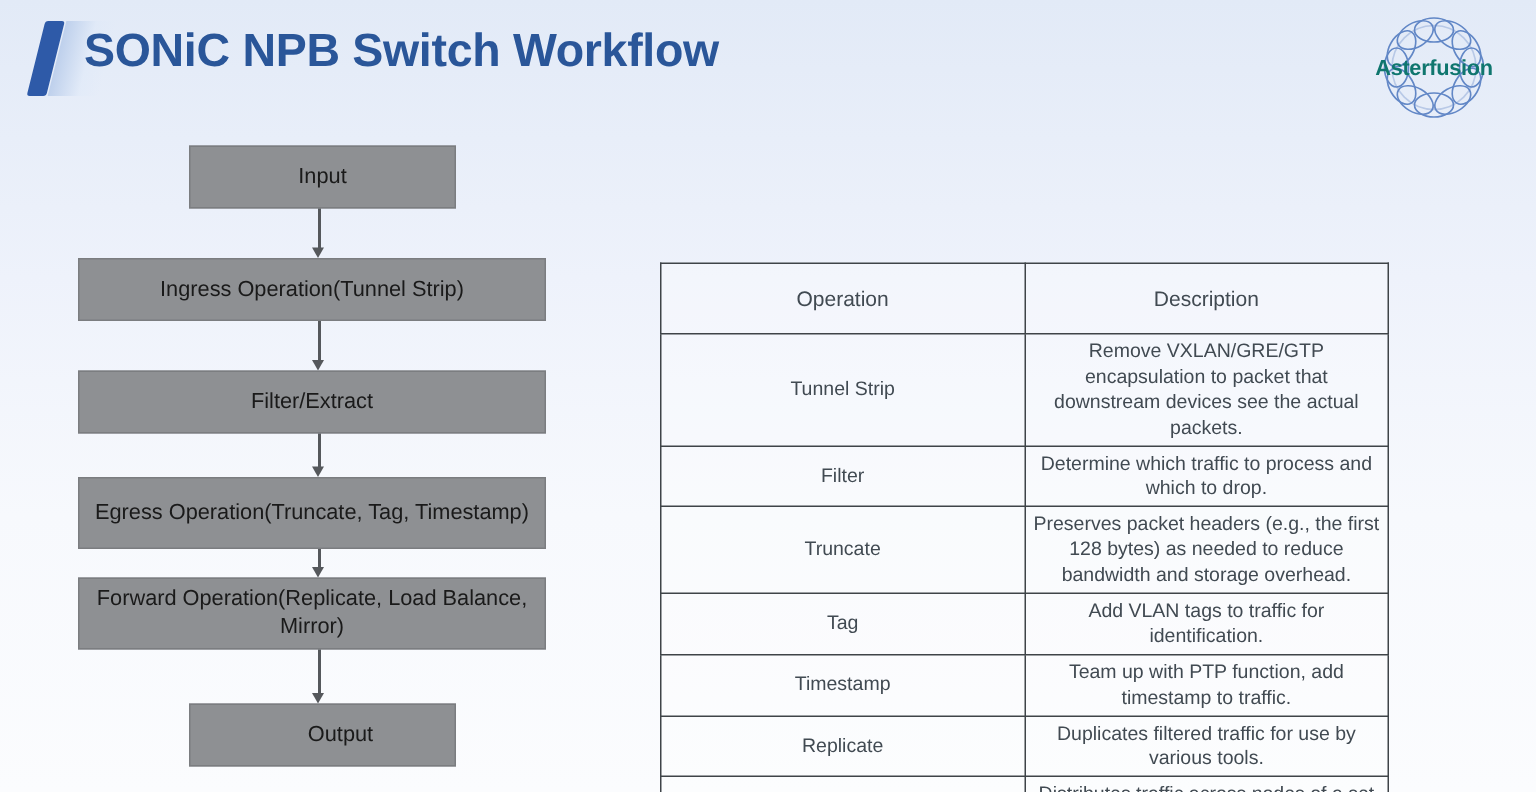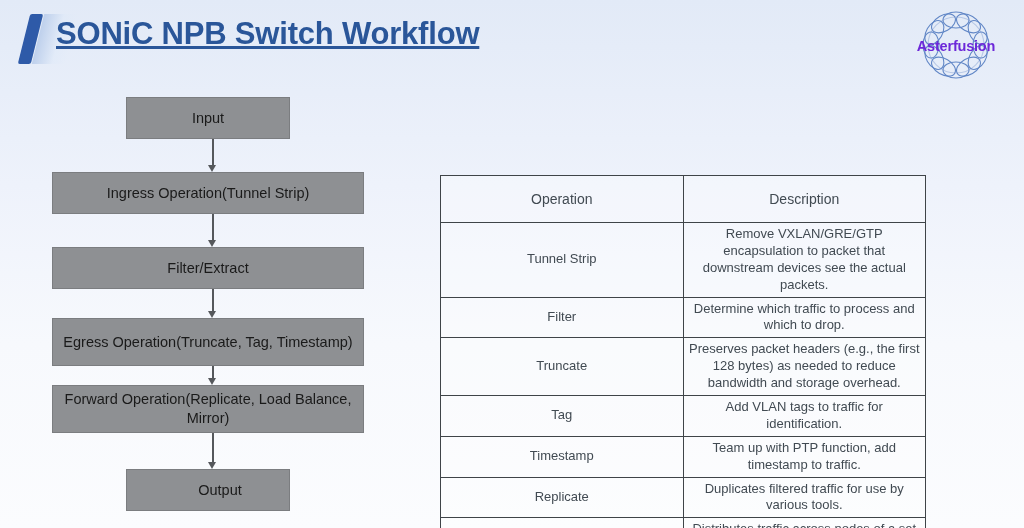--- a/index.html
+++ b/index.html
@@ -50,41 +50,40 @@
   }
   .page-title {
     position: absolute;
     left: 56px;
     top: 16px;
     font-size: 31px;
     font-weight: 600;
     color: #2a5699;
     letter-spacing: -0.2px;
     white-space: nowrap;
-    text-decoration: underline;
   }
 
   
   .logo {
     position: absolute;
     right: 16px;
     top: 8px;
     width: 104px;
     height: 74px;
   }
   .logo svg { display: block; }
   .logo-text {
     position: absolute;
     left: 0;
     top: 30px;
     width: 104px;
     text-align: center;
     font-size: 14.5px;
     font-weight: bold;
-    color: #6d28d9;
+    color: #0f766e;
     letter-spacing: -0.2px;
   }
 
   
   .flow {
     position: absolute;
     left: 0;
     top: 88px;
     width: 430px;
     height: 440px;
@@ -96,21 +95,21 @@
     color: #1a1a1a;
     font-size: 14.5px;
     display: flex;
     align-items: center;
     justify-content: center;
     text-align: center;
     line-height: 1.28;
     box-sizing: border-box;
     padding: 2px 6px;
   }
-  .node.narrow { left: 126px; width: 164px; }
+  .node.narrow { left: 126px; width: 178px; }
   .node.wide   { left: 52px;  width: 312px; }
 
   .n-input    { top: 9px;   height: 42px; }
   .n-ingress  { top: 84px;  height: 42px; }
   .n-filter   { top: 159px; height: 42px; }
   .n-egress   { top: 230px; height: 48px; }
   .n-forward  { top: 297px; height: 48px; }
   .n-output   { top: 381px; height: 42px; padding-left: 30px; }
 
   .arrow {

